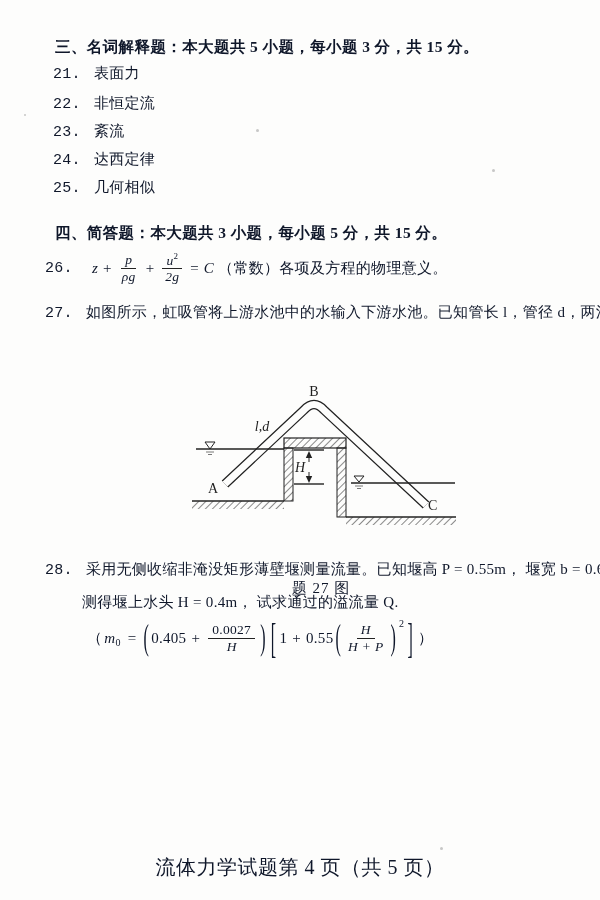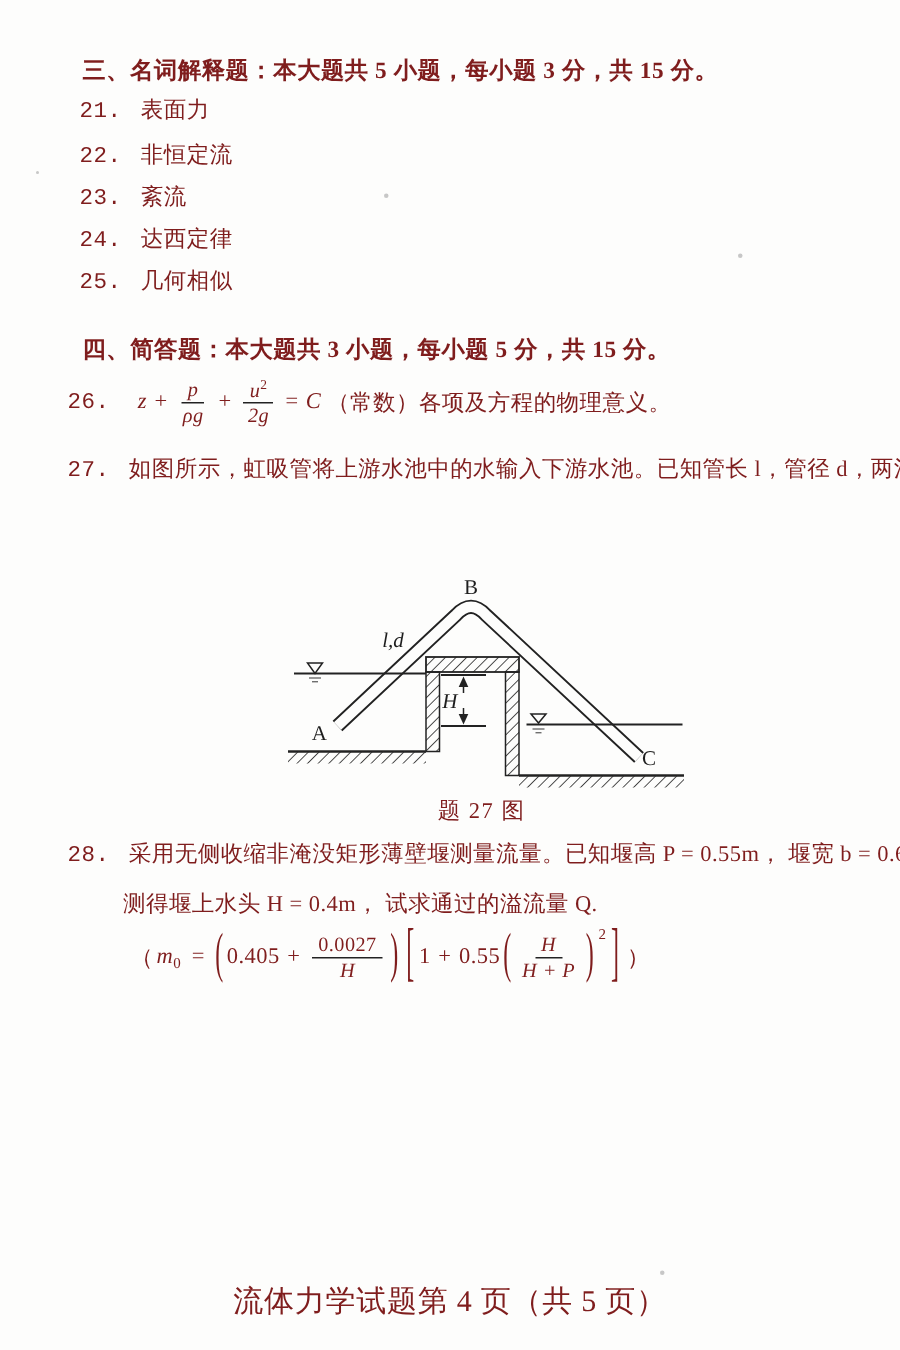--- a/index.html
+++ b/index.html
@@ -1,18 +1,18 @@
 <!DOCTYPE html>
 <html><head>
 <meta charset="utf-8">
 <style>
   html,body{margin:0;padding:0;}
   body{width:600px;height:900px;background:#fbfbfa;}
   .page{position:relative;width:600px;height:900px;background:#fdfdfc;overflow:hidden;
-        font-family:"Liberation Serif","DejaVu Serif",serif;color:#7f1d1d;}
+        font-family:"Liberation Serif","DejaVu Serif",serif;color:#0f172a;}
   .abs{position:absolute;white-space:nowrap;}
   .line{font-size:15px;letter-spacing:0.3px;}
   .hdr{font-weight:700;font-size:15.5px;letter-spacing:0.4px;}
   .num{display:inline-block;margin-right:13px;font-size:15px;font-family:Liberation Mono, monospace;}
   sub{font-size:10px;font-style:normal;}
   .mrow{display:flex;align-items:center;}
   .mo{margin:0 5px;font-style:normal;}
   .mi{font-style:italic;}
   .mn{font-style:normal;}
   
@@ -21,21 +21,21 @@
   .fr .fn{border-bottom:1.2px solid #222;padding:0 4px;}
   .fr .fd{padding:0 2px;}
   
   .bigp{display:inline-block;transform:scaleY(2.3);transform-origin:center;
         font-size:16px;font-weight:400;margin:0 2px;font-style:normal;}
   .bigb{display:inline-block;transform:scaleY(2.7);transform-origin:center;
         font-size:16px;font-weight:400;margin:0 3px;font-style:normal;}
   .supx{font-size:10px;position:relative;top:-15px;margin-left:1px;font-style:normal;}
   .msub{font-size:10px;position:relative;top:4px;margin-right:2px;font-style:normal;}
   .cjkp{font-style:normal;margin:0 2px;}
-  .caption{font-size:15px;letter-spacing:1px;text-align:center;}
+  .caption{font-size:15px;letter-spacing:1px;text-align:center;margin-top:48px;}
   .footer{width:600px;text-align:center;font-size:20px;letter-spacing:0.5px;}
   .noise{position:absolute;background:#9a9a9a;border-radius:50%;opacity:0.55;}
   svg text{fill:#1e1e1e;}
 </style>
 </head>
 <body>
 
 <div class="page">
 
   <div class="abs line hdr" style="left:55px;top:37px">三、名词解释题：本大题共 5 小题，每小题 3 分，共 15 分。</div>

